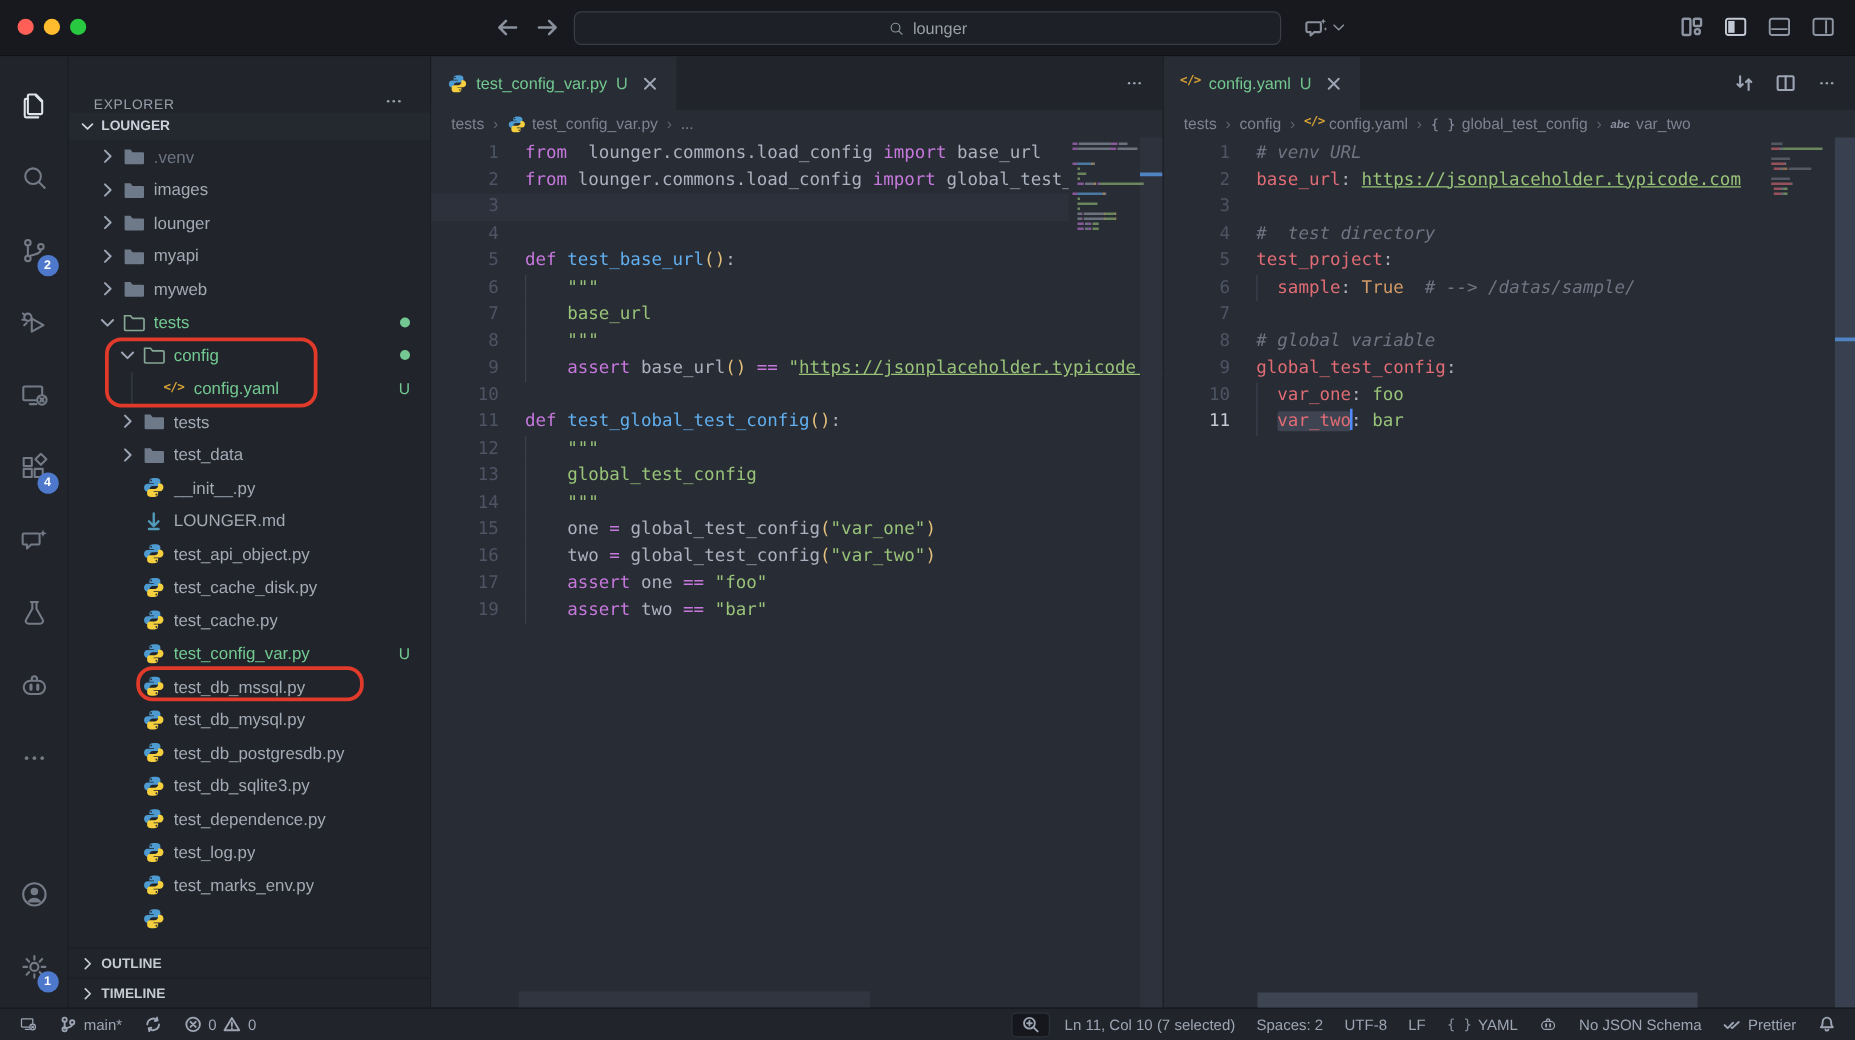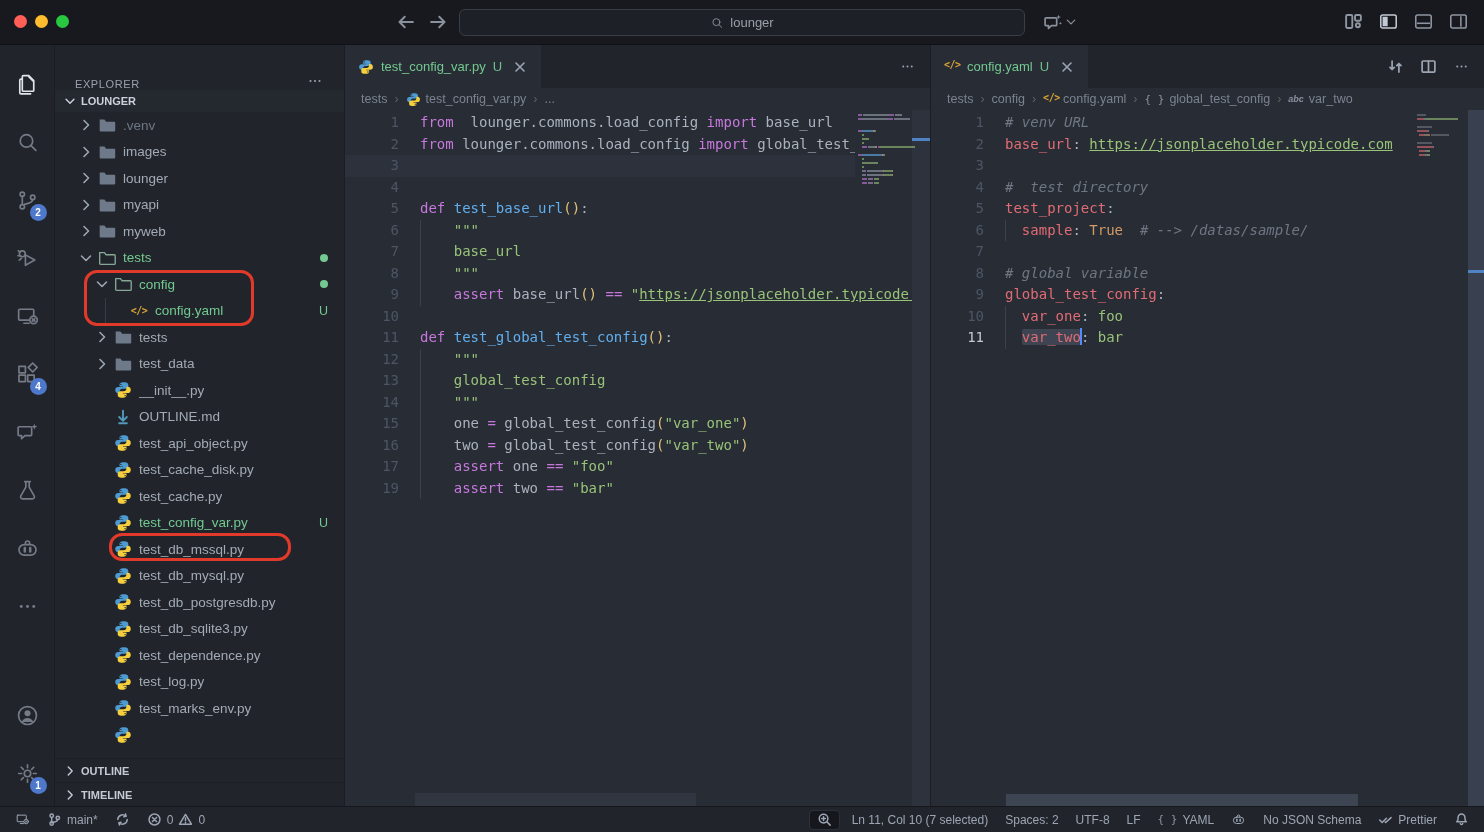--- a/index.html
+++ b/index.html
@@ -461,21 +461,21 @@
           </span>
           <span class="lbl">__init__.py</span>
         </div>
         <div class="trow" style="padding-left:38px">
           <span class="chevsp"></span>
           <span class="ficon">
             <svg viewBox="0 0 16 16" fill="none" stroke="#519aba" stroke-width="1.7" stroke-linecap="round" stroke-linejoin="round">
               <path d="M8 2.5v8.5M4.6 8 8 11.4 11.4 8M4.6 13.5h6.8"></path>
             </svg>
           </span>
-          <span class="lbl">OUTLINE.md</span>
+          <span class="lbl">LOUNGER.md</span>
         </div>
         <div class="trow" style="padding-left:38px">
           <span class="chevsp"></span>
           <span class="ficon">
             <svg viewBox="0 0 16 16">
               <path fill="#4e9bd1" d="M7.9 1.2c-1.9 0-3 .8-3 2.1v1.5h3.2v.5H3.6C2.2 5.3 1.1 6.4 1.1 8.1s1.1 2.8 2.5 2.8h1.3V9.4c0-1.4 1.1-2.5 2.5-2.5h3.3c1.1 0 2-.9 2-2V3.3c0-1.3-1.4-2.1-3-2.1H7.9z"></path>
               <path fill="#f5cf3e" d="M8.1 14.8c1.9 0 3-.8 3-2.1v-1.5H7.9v-.5h4.5c1.4 0 2.5-1.1 2.5-2.8S13.8 5.1 12.4 5.1h-1.3v1.5c0 1.4-1.1 2.5-2.5 2.5H5.3c-1.1 0-2 .9-2 2v1.6c0 1.3 1.4 2.1 3 2.1h1.8z"></path>
               <circle fill="#282c34" cx="6.1" cy="3" r=".65"></circle>
               <circle fill="#282c34" cx="9.9" cy="13" r=".65"></circle>
             </svg>

